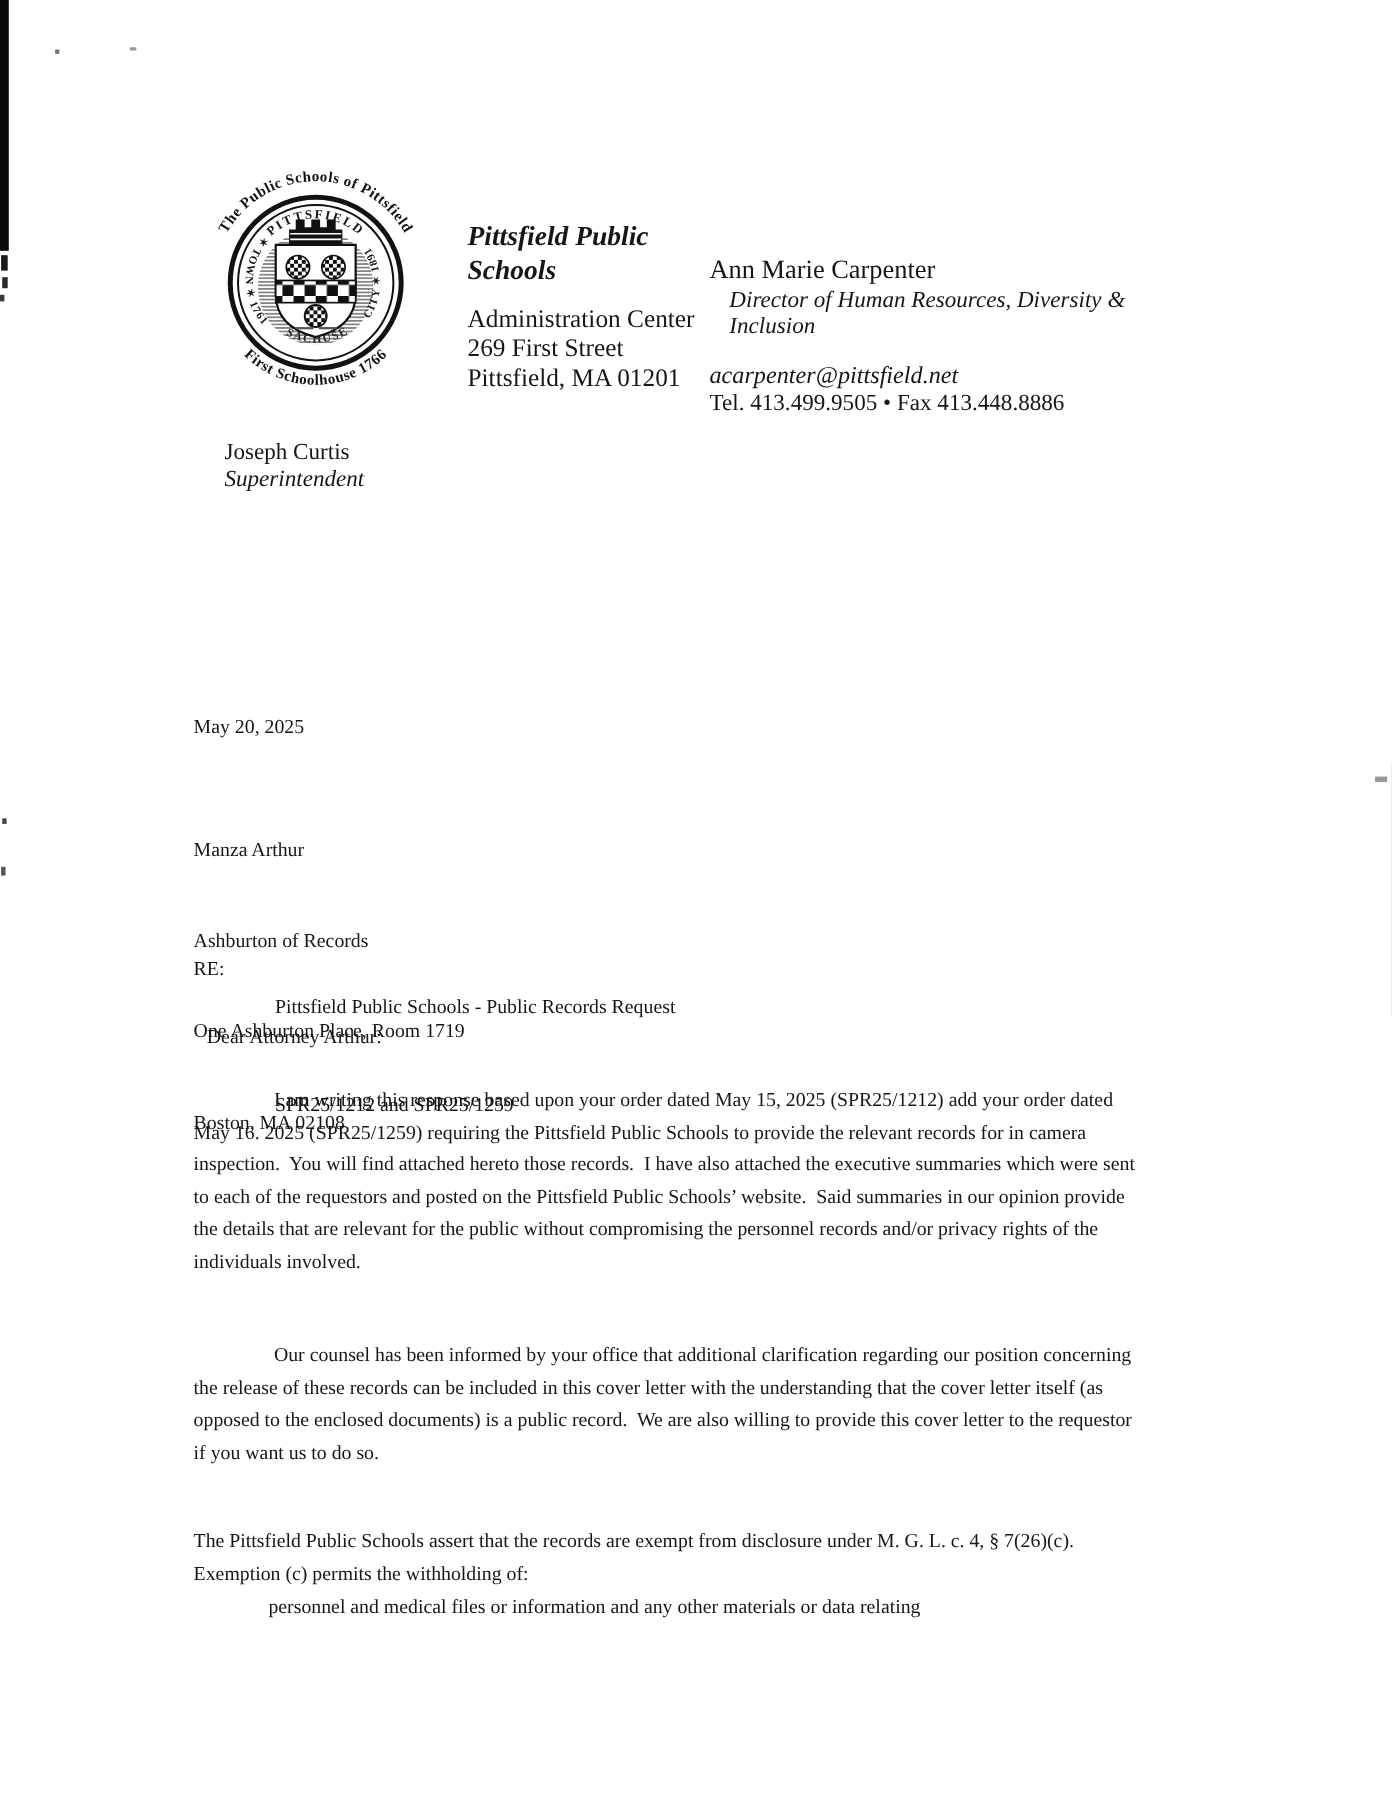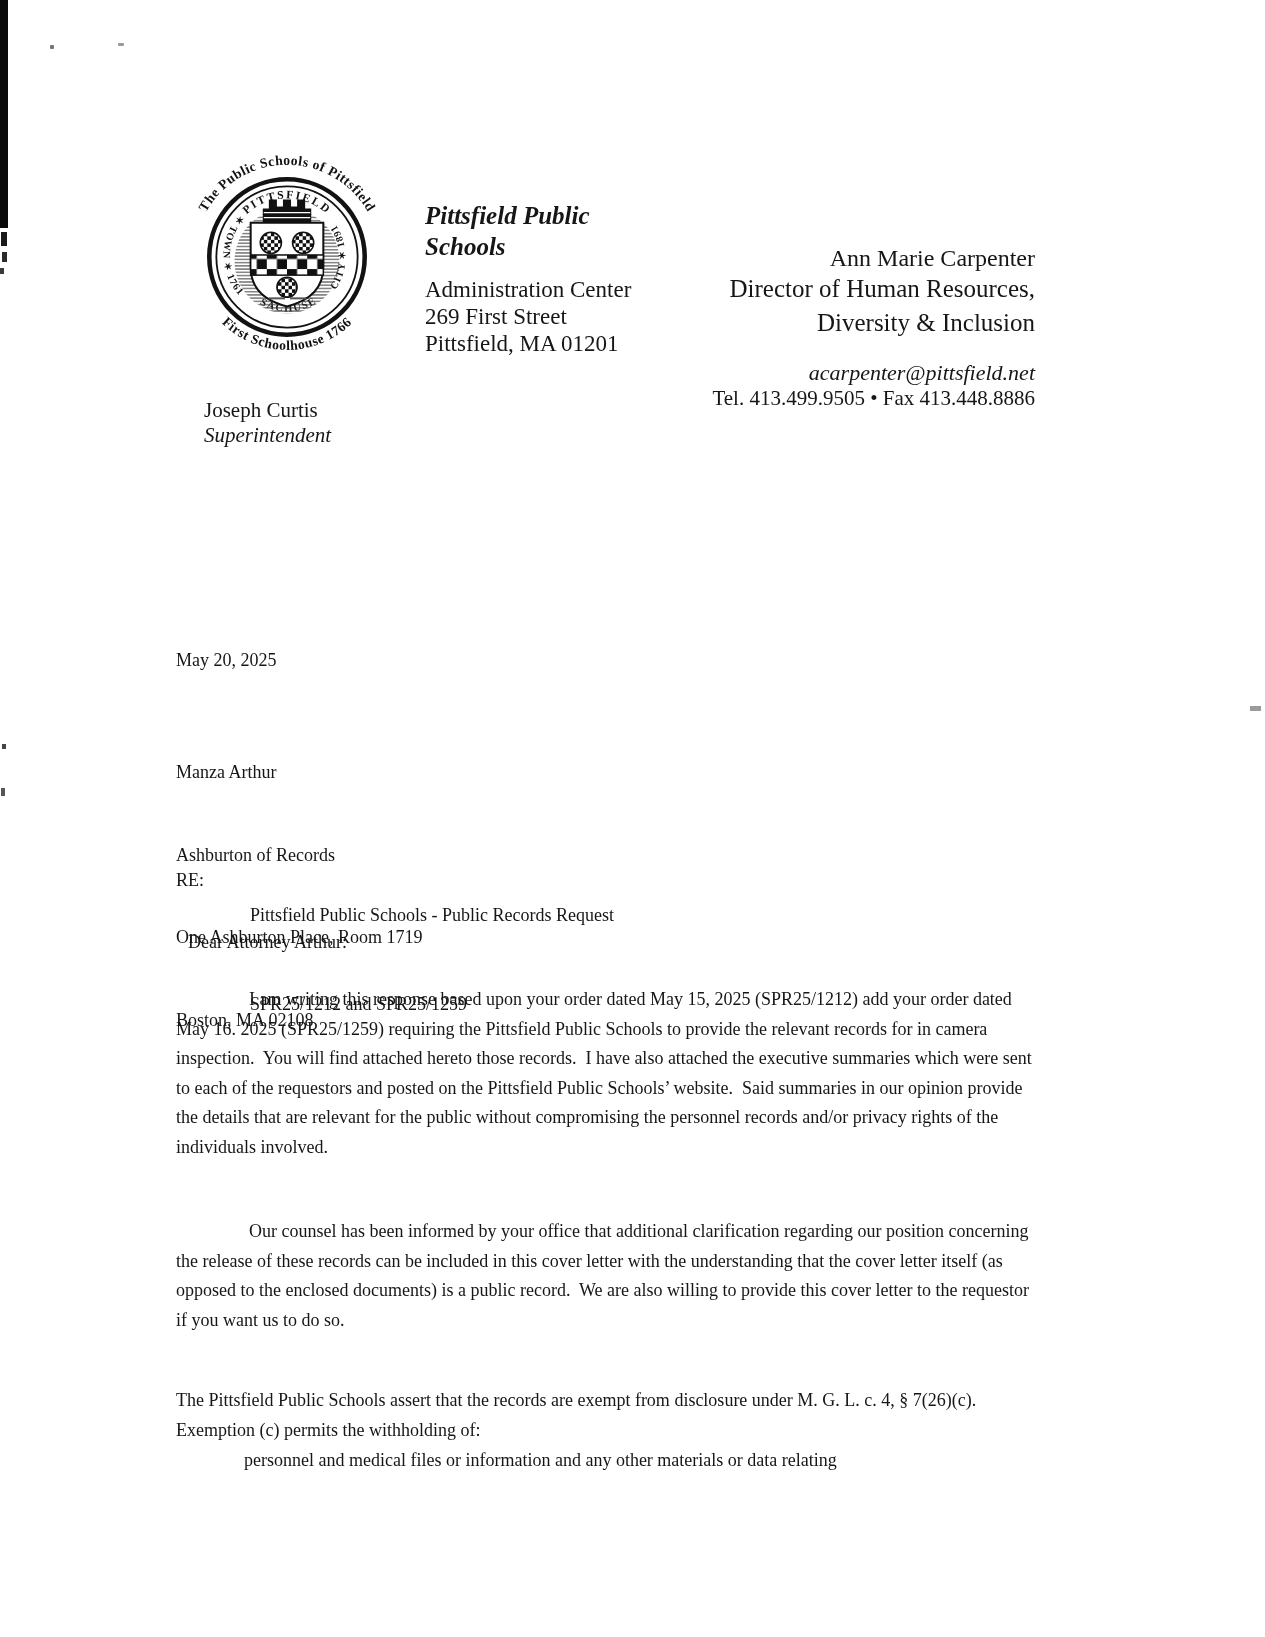--- a/index.html
+++ b/index.html
@@ -30,25 +30,24 @@
   .seal svg text { font-family: "Liberation Serif", serif; fill: #121212; }
 
   .center-block {
     position: absolute; left: 425px; top: 200px; width: 260px;
     text-align: left;
   }
   .org-name { font-size: 25px; font-weight: bold; font-style: italic; line-height: 31px; }
   .center-addr { margin-top: 14px; font-size: 23px; line-height: 27px; }
 
   .right-block {
-    position: absolute; right: 230px; top: 244px; width: 390px;
-    text-align: right;
+    position: absolute; right: 230px; top: 232px; width: 390px;
   }
   .hr-name { font-size: 24px; line-height: 28px; }
-  .hr-title { font-size: 25px; line-height: 34px; margin-left: 18px; }
+  .hr-title { font-size: 21px; font-style: italic; line-height: 24px; margin-left: 18px; }
   .hr-email { margin-top: 20px; font-size: 22px; font-style: italic; line-height: 26px; }
   .hr-phone { font-size: 21px; line-height: 25px; }
 
   .superintendent { position: absolute; left: 204px; top: 398px; font-size: 21px; line-height: 25px; }
   .superintendent .sup-title { font-style: italic; }
 
   
   .body-text { font-size: 18px; line-height: 29.5px; white-space: pre-wrap; }
   .date-line { position: absolute; left: 176px; top: 646px; }
   .recipient { position: absolute; left: 176px; top: 704px; line-height: 27.5px; }

